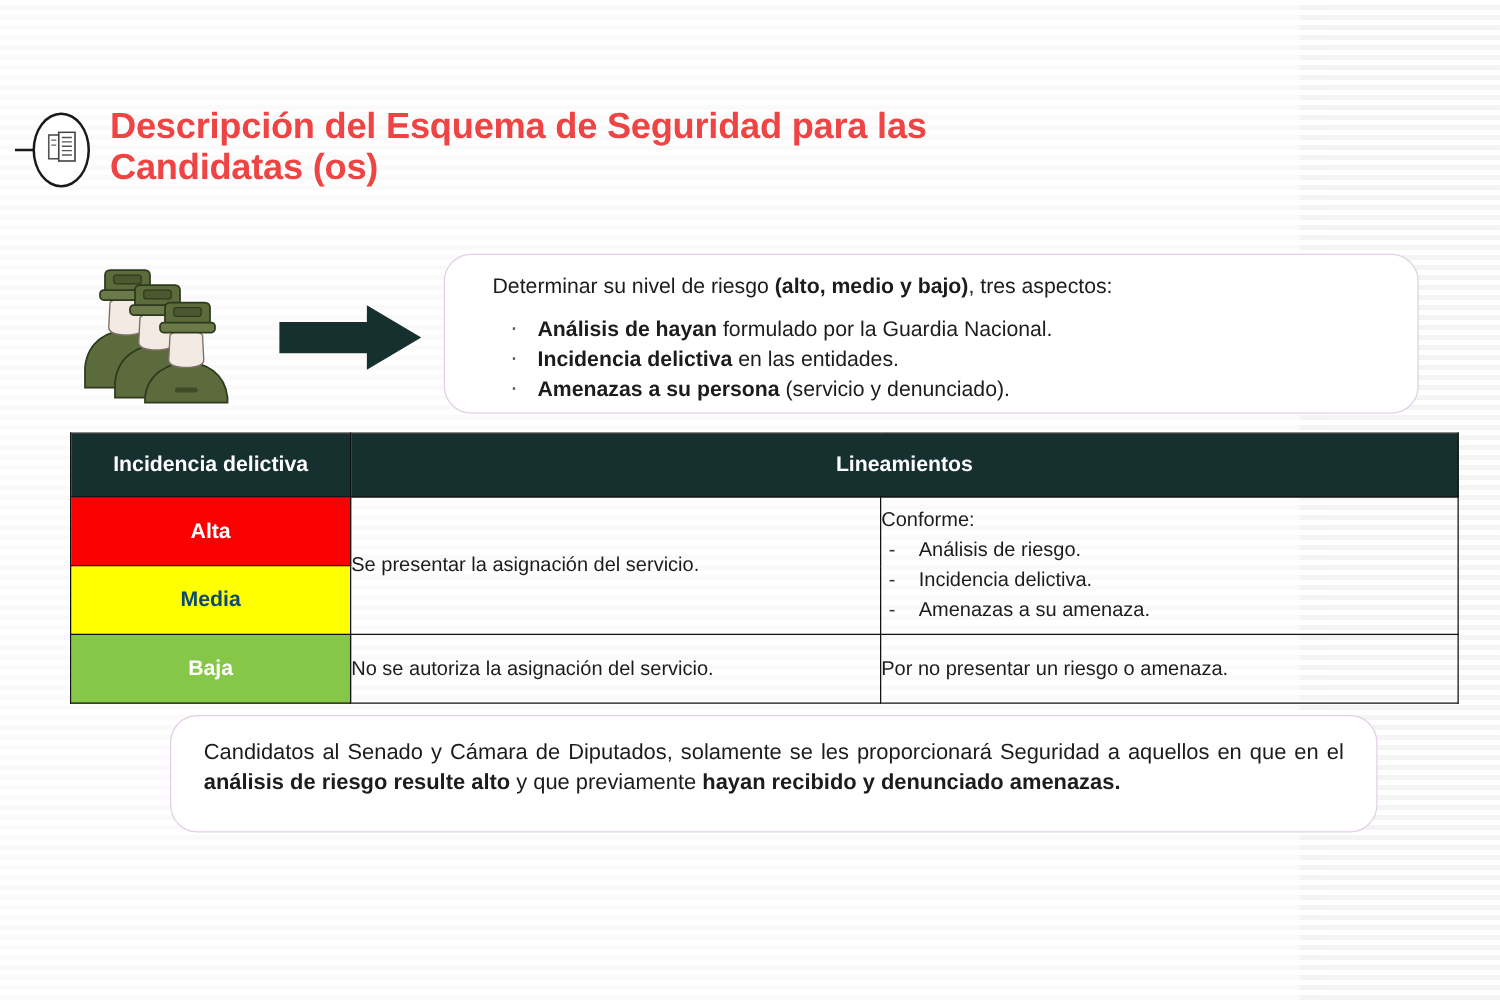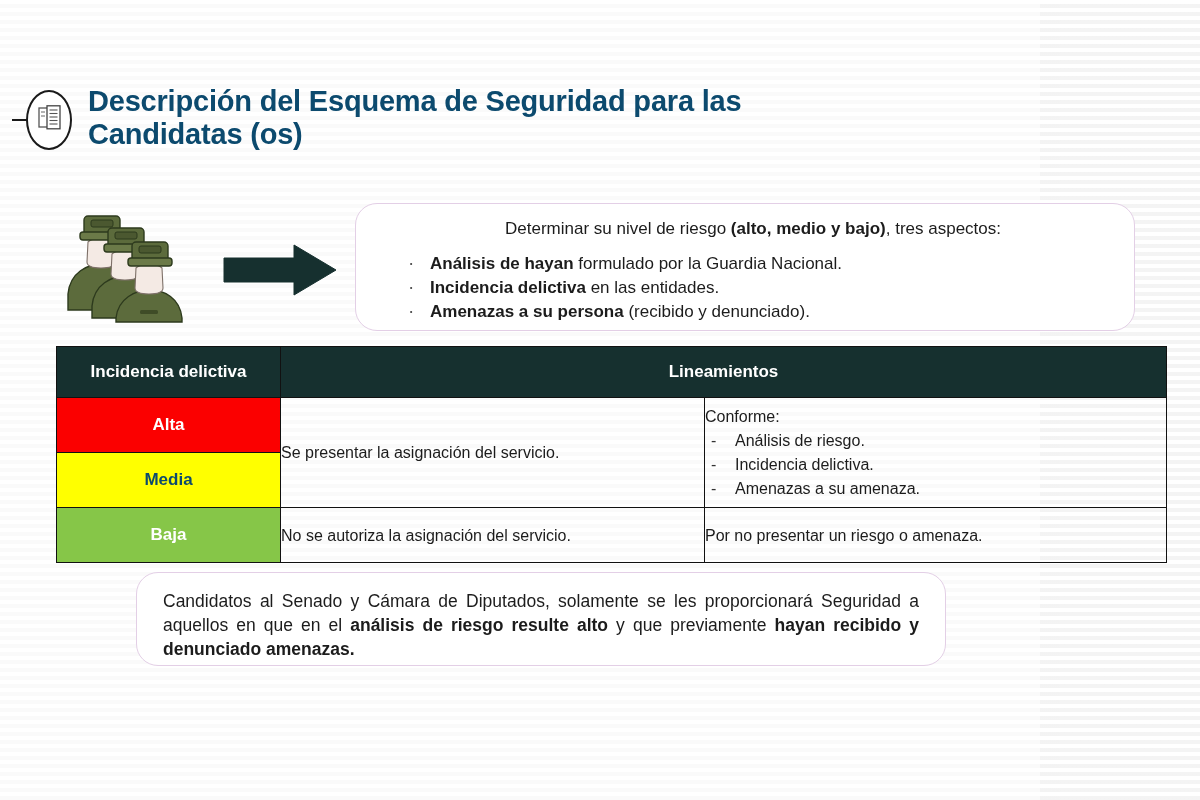--- a/index.html
+++ b/index.html
@@ -90,21 +90,21 @@
     width: 26px;
     height: 28px;
   }
 
   
   .title {
     position: absolute;
     left: 88px;
     top: 85px;
     width: 800px;
-    color: #0c4a6e;
+    color: #ef4444;
     font-weight: bold;
     font-size: 29px;
     line-height: 33px;
     letter-spacing: -0.2px;
   }
   .subtitle {
     position: absolute;
     left: 52px;
     top: 158px;
     width: 1000px;
@@ -179,31 +179,30 @@
   .callout-top {
     left: 355px;
     top: 203px;
     width: 780px;
     height: 128px;
     padding: 14px 22px 10px 38px;
   }
   .callout-bottom {
     left: 136px;
     top: 572px;
-    width: 810px;
+    width: 966px;
     height: 94px;
     padding: 16px 26px 10px 26px;
   }
 
   .callout-lead {
     font-size: 17px;
     color: #1c1c1c;
     line-height: 22px;
     margin-bottom: 12px;
-    text-align: center;
   }
   .callout-list {
     list-style: none;
     margin: 0;
     padding: 0;
   }
   .callout-list li {
     position: relative;
     font-size: 17px;
     color: #1c1c1c;
@@ -366,21 +365,21 @@
     </svg>
   </div>
 
   <div class="callout callout-top">
     <div class="callout-lead">
       <span>Determinar su nivel de riesgo </span><b>(alto, medio y bajo)</b><span>, tres aspectos:</span>
     </div>
     <ul class="callout-list">
       <li><b>Análisis de hayan</b><span> formulado por la Guardia Nacional.</span></li>
       <li><b>Incidencia delictiva</b><span> en las entidades.</span></li>
-      <li><b>Amenazas a su persona</b><span> (recibido y denunciado).</span></li>
+      <li><b>Amenazas a su persona</b><span> (servicio y denunciado).</span></li>
     </ul>
   </div>
 
   <table class="risk-table">
     <colgroup>
       <col class="col-level">
       <col class="col-mid">
       <col class="col-right">
     </colgroup>
     <thead>

